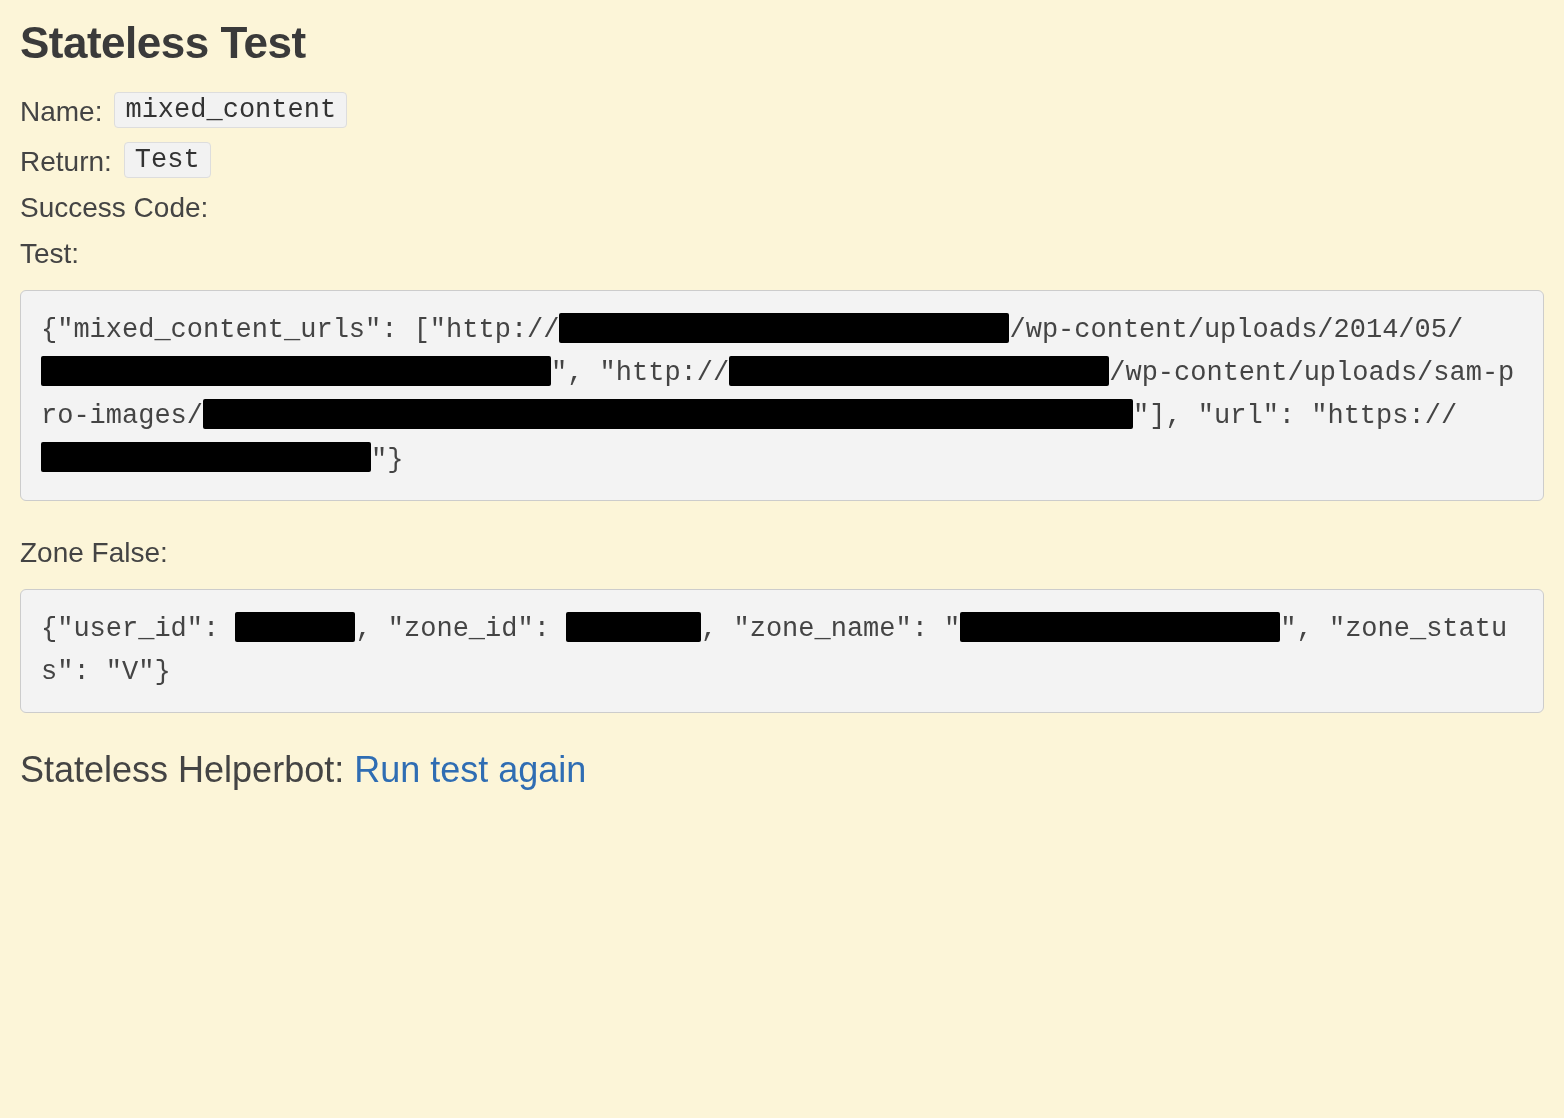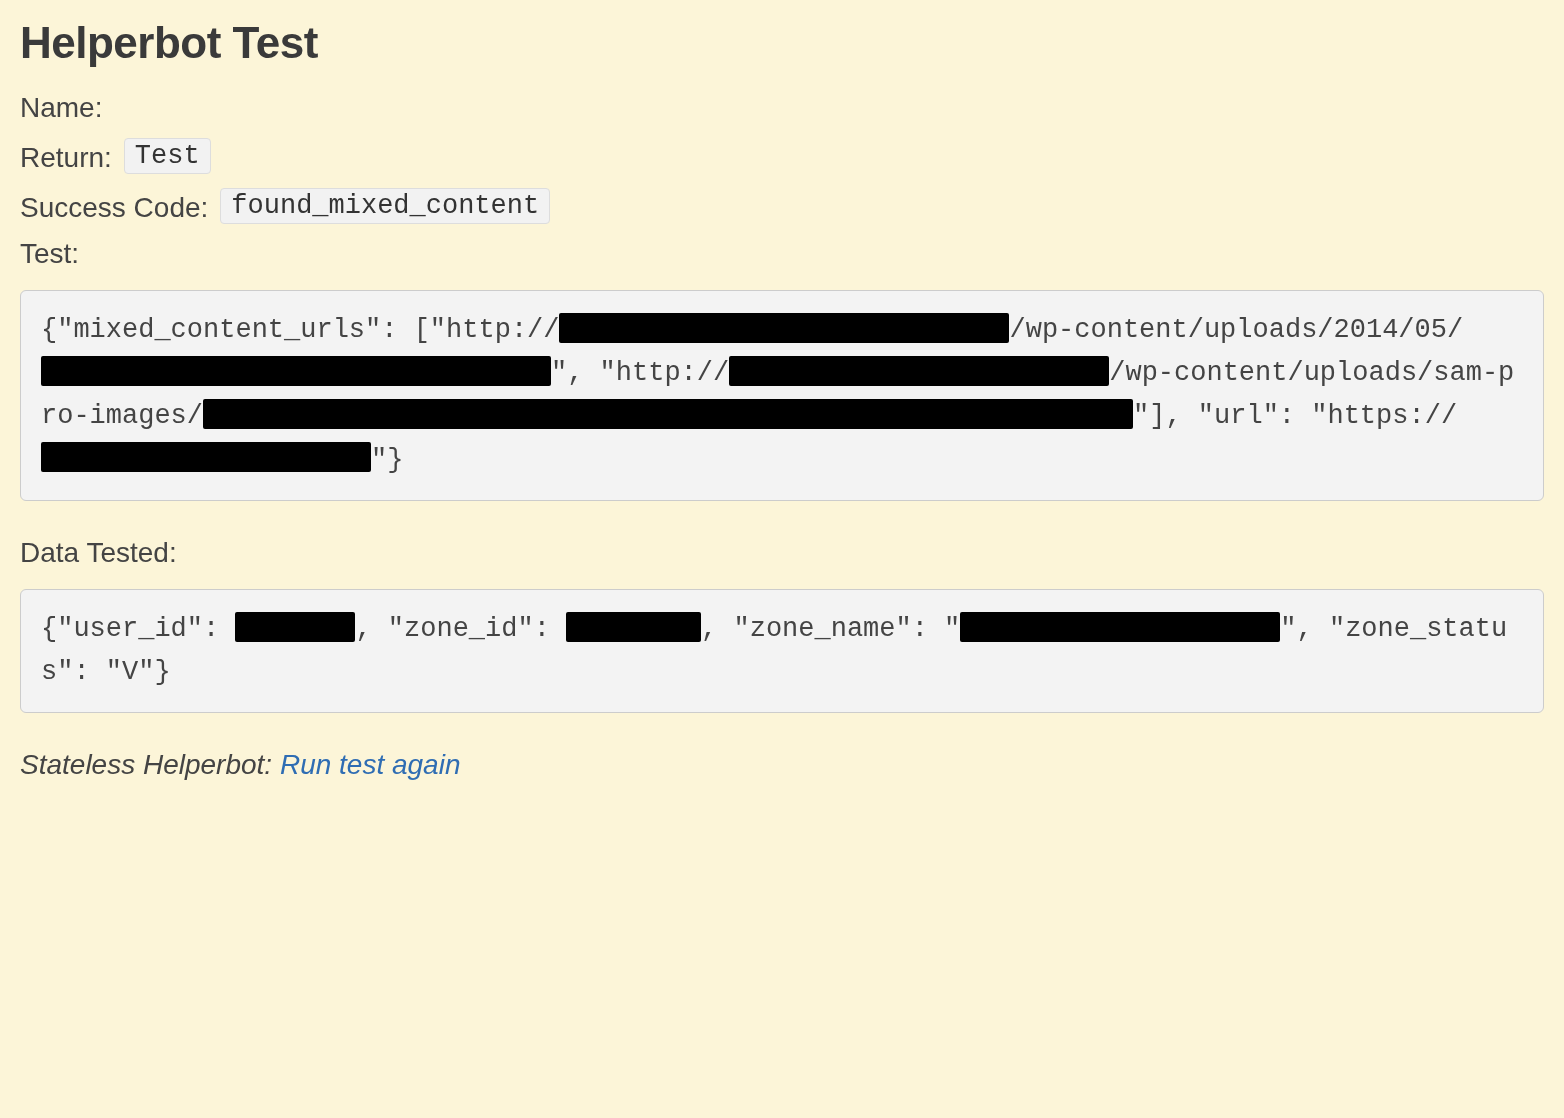--- a/index.html
+++ b/index.html
@@ -74,59 +74,58 @@
     .redact.w5 { width: 330px; }
     .redact.w6 { width: 120px; }
     .redact.w7 { width: 135px; }
     .redact.w8 { width: 320px; }
     .section-label {
       font-size: 28px;
       color: #444;
       margin-bottom: 6px;
     }
     .footer-row {
-      font-size: 28px;
+      font-size: 36px;
       color: #444;
       margin-top: 12px;
-      font-style: italic;
     }
     a.link {
       color: #2f6db3;
       text-decoration: none;
       cursor: pointer;
     }
   </style>
 </head>
 <body>
 
-<h1>Helperbot Test</h1>
+<h1>Stateless Test</h1>
 
 <div class="field-row">
   <span class="field-label">Name:</span>
+  <code class="inline">mixed_content</code>
 </div>
 
 <div class="field-row">
   <span class="field-label">Return:</span>
   <code class="inline">Test</code>
 </div>
 
 <div class="field-row">
   <span class="field-label">Success Code:</span>
-  <code class="inline">found_mixed_content</code>
 </div>
 
 <div class="field-row">
   <span class="field-label">Test:</span>
 </div>
 
 <div class="pre-block">
   <span class="pre-content">{"mixed_content_urls": ["http://</span><span class="redact w1"></span><span class="pre-content">/wp-content/uploads/2014/05/</span><span class="redact w2"></span><span class="pre-content">", "http://</span><span class="redact w3"></span><span class="pre-content">/wp-content/uploads/sam-pro-images/</span><span class="redact w4"></span><span class="pre-content">"], "url": "https://</span><span class="redact w5"></span><span class="pre-content">"}</span>
 </div>
 
-<div class="section-label">Data Tested:</div>
+<div class="section-label">Zone False:</div>
 
 <div class="pre-block">
   <span class="pre-content">{"user_id": </span><span class="redact w6"></span><span class="pre-content">, "zone_id": </span><span class="redact w7"></span><span class="pre-content">, "zone_name": "</span><span class="redact w8"></span><span class="pre-content">", "zone_status": "V"}</span>
 </div>
 
 <div class="footer-row">
   <span>Stateless Helperbot: </span><a class="link">Run test again</a>
 </div>
 
 </body></html>

